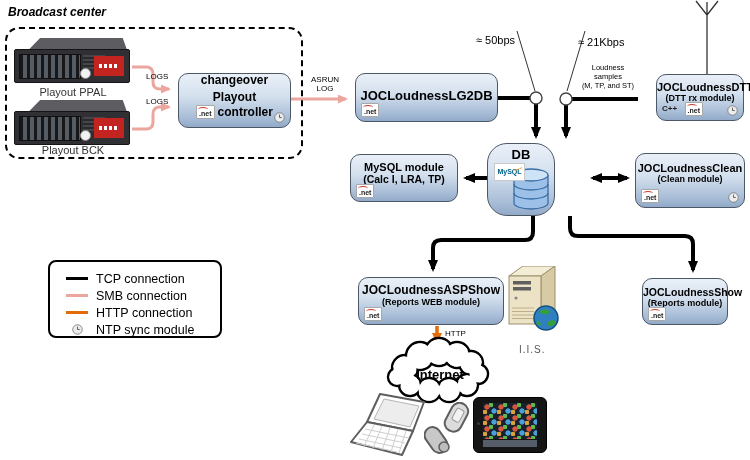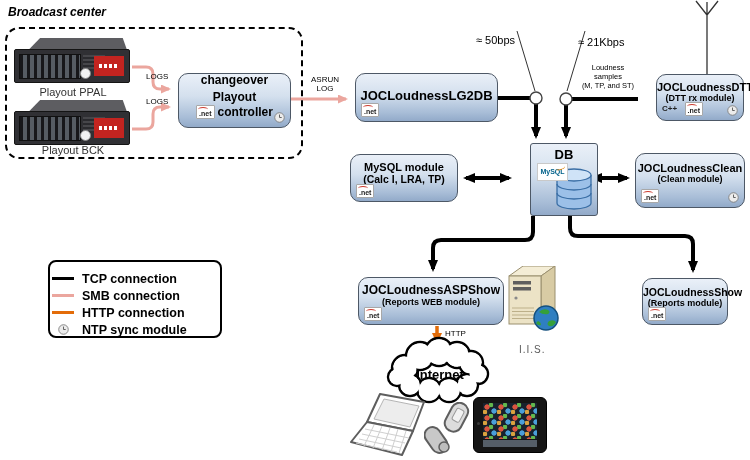--- a/index.html
+++ b/index.html
@@ -39,21 +39,21 @@
   .srv-badge{position:absolute;right:5px;top:6px;width:30px;height:20px;background:#c32420;}
   .srv-badge:after{content:"";position:absolute;left:5px;top:8px;width:20px;height:4px;
        background:repeating-linear-gradient(90deg,#fff 0 3px,#c32420 3px 5px);}
   .srv-led{position:absolute;right:38px;bottom:3px;width:9px;height:9px;border-radius:50%;
        background:#f2f2f2;border:1px solid #888;}
   .srv-grid{position:absolute;left:68px;top:5px;width:22px;height:14px;
        background:repeating-linear-gradient(0deg,#46464a 0 2px,#2a2a2e 2px 4px);}
   .server-label{position:absolute;font-size:11px;color:#333;text-align:center;}
   
   .legend{position:absolute;border:2px solid #000;border-radius:8px;background:#fff;
-       padding:8px 10px 6px 2px;box-sizing:border-box;font-weight:bold;}
+       padding:8px 10px 6px 16px;box-sizing:border-box;}
   .leg-row{display:flex;align-items:center;height:17px;}
   .leg-swatch{width:22px;height:3.5px;margin-right:8px;flex:0 0 auto;}
   .leg-label{font-size:12.5px;color:#000;white-space:nowrap;}
   .leg-clockcell{width:22px;margin-right:8px;display:flex;justify-content:center;flex:0 0 auto;}
   
   .mysql-badge{position:absolute;left:6px;top:19px;width:29px;height:16px;background:#fff;
        border:1px solid #c9c9c9;z-index:2;font-size:7px;font-weight:bold;color:#00618a;
        line-height:16px;text-align:center;}
   .mysql-badge:before{content:"";position:absolute;right:2px;top:1px;width:9px;height:4px;
        border-bottom:1.5px solid #e8890c;border-radius:50%;transform:rotate(-18deg);}
@@ -203,21 +203,21 @@
       <span class="cpp">C++</span>
       <span class="net-badge">
         <i class="swoosh"></i><span>.net</span></span>
     </div>
     <svg class="clock" viewBox="0 0 12 12">
       <circle cx="6" cy="6" r="5.2" fill="#ececec" stroke="#808080"></circle>
       <path d="M6,6 L6,2.8 M6,6 L8.4,6" stroke="#555" stroke-width="1" fill="none"></path>
       </svg>
   </div>
 
-  <div class="box" style="left:530px;top:143px;width:68px;height:73px;border-radius:3px;">
+  <div class="box" style="left:487px;top:143px;width:68px;height:73px;border-radius:20px;">
     <div class="t1" style="font-size:13px;margin-top:3px;">DB</div>
     <svg class="db-cyl" width="38" height="42" viewBox="0 0 38 42">
       <path d="M2,7 v28 a17,6 0 0 0 34,0 v-28" fill="#9cc0e8" stroke="#3a6ea5" stroke-width="1.3"></path>
       <path d="M2,16 a17,6 0 0 0 34,0 M2,25 a17,6 0 0 0 34,0" fill="none" stroke="#3a6ea5" stroke-width="1.3"></path>
       <ellipse cx="19" cy="7" rx="17" ry="6" fill="#cfe3f7" stroke="#3a6ea5" stroke-width="1.3"></ellipse>
     </svg>
     <div class="mysql-badge">MySQL</div>
   </div>
 
   <div class="box" style="left:350px;top:154px;width:108px;height:48px;">

